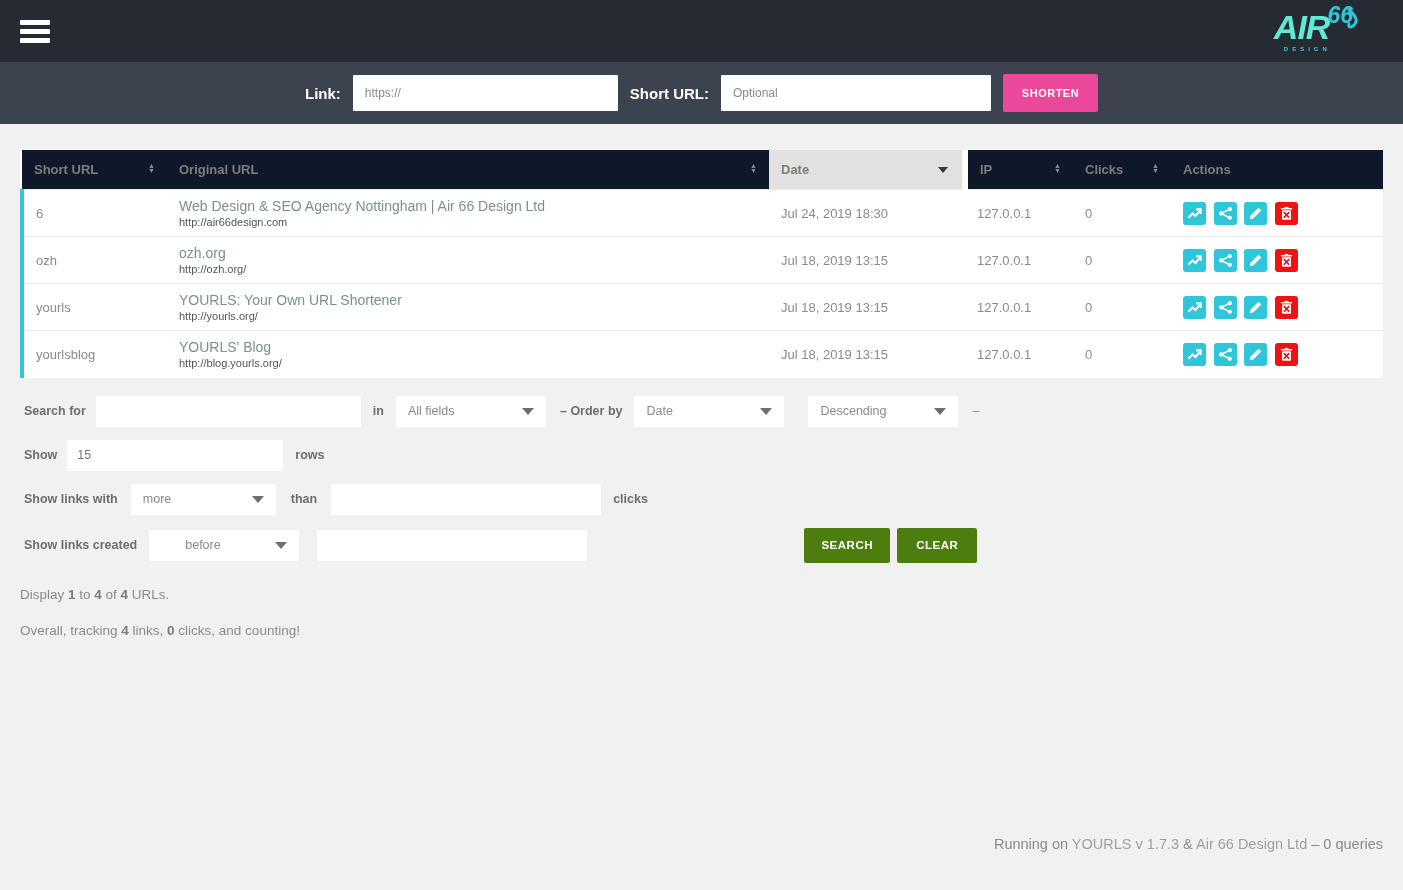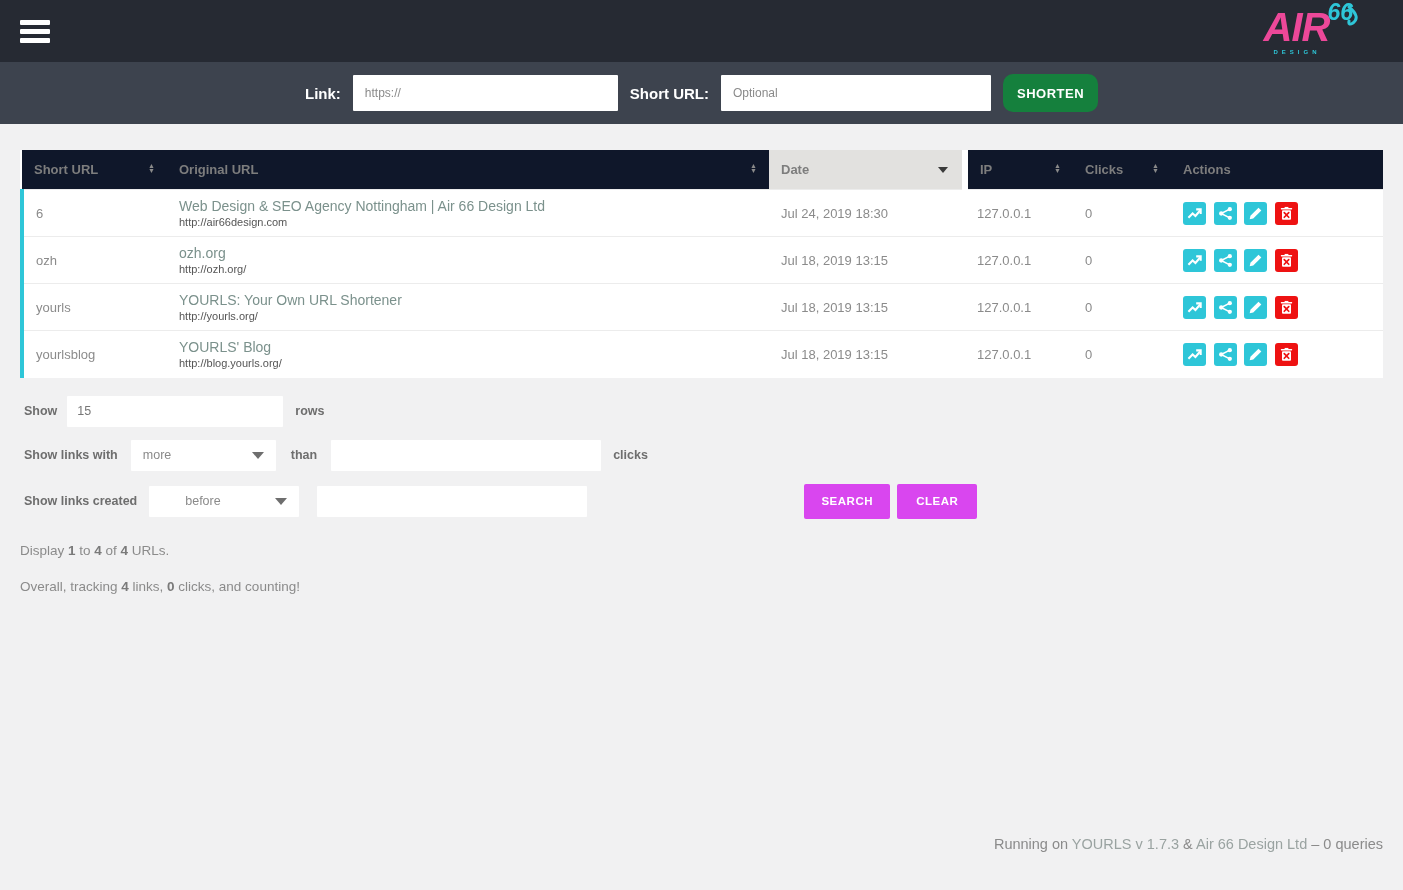--- a/index.html
+++ b/index.html
@@ -16,43 +16,43 @@
   .topbar {
     height: 62px; background: #262a33;
     display: flex; align-items: center; justify-content: space-between;
     padding: 0 20px;
   }
   .hamburger { width: 34px; cursor: pointer; background: none; border: none; }
   .hamburger span { display: block; height: 5px; background: #fff; margin: 4px 0; border-radius: 1px; width: 30px; }
 
   .logo { display: flex; flex-direction: column; align-items: flex-start; line-height: 1; position: relative; padding-right: 14px; }
   .logo-main { display: flex; align-items: flex-start; }
-  .logo-air { color: #ec4899; font-size: 40px; font-weight: bold; font-style: italic; letter-spacing: -1px; }
+  .logo-air { color: #5eead4; font-size: 34px; font-weight: bold; font-style: italic; letter-spacing: -1px; }
   .logo-66 { color: #2ec6d8; font-size: 23px; font-weight: bold; font-style: italic; margin-top: -6px; margin-left: -2px; }
   .logo-swoosh { margin-top: -4px; margin-left: -6px; }
   .logo-design { color: #2ec6d8; font-size: 6px; font-weight: bold; letter-spacing: 4px; margin-top: 2px; margin-left: 10px; }
 
   
   .shortenbar {
     height: 62px; background: #3d434e;
     display: flex; align-items: center; justify-content: center;
   }
   .shortenbar label { color: #fff; font-weight: bold; font-size: 15px; margin-right: 12px; }
   .shortenbar input {
     height: 36px; border: none; outline: none; padding: 0 12px;
     font-size: 12px; color: #555; background: #fff; border-radius: 1px;
     font-family: "Liberation Sans", sans-serif;
   }
   .shortenbar input::placeholder { color: #8a8a8a; }
   .input-link { width: 265px; margin-right: 12px; }
   .input-keyword { width: 270px; margin-right: 12px; }
   .btn-shorten {
-    height: 38px; width: 95px; background: #15803d; color: #fff;
-    border: none; font-size: 13px; font-weight: bold; letter-spacing: .5px;
-    border-radius: 10px; cursor: pointer; font-family: "Liberation Sans", sans-serif;
+    height: 38px; width: 95px; background: #ec4899; color: #fff;
+    border: none; font-size: 11px; font-weight: bold; letter-spacing: .5px;
+    border-radius: 2px; cursor: pointer; font-family: "Liberation Sans", sans-serif;
   }
 
   
   .table-wrap { margin: 26px 20px 0 20px; background: #fff; }
   table { width: 100%; border-collapse: collapse; table-layout: fixed; }
   thead th {
     background: #0f172a; text-align: left; font-size: 13px; color: #7d7d7d;
     font-weight: bold; padding: 12px 12px; cursor: pointer; position: relative;
   }
   th.col-shorturl { width: 145px; }
@@ -91,21 +91,21 @@
   .sel {
     height: 31px; background: #fff; display: inline-flex; align-items: center;
     justify-content: space-between; padding: 0 12px; color: #8a8a8a; cursor: pointer;
     border-radius: 1px; font-size: 12.5px;
   }
   .sel .tri {
     width: 0; height: 0; border-left: 6px solid transparent; border-right: 6px solid transparent;
     border-top: 7px solid #6e6e6e; margin-left: 10px;
   }
   .btn-filter {
-    height: 35px; background: #d946ef; color: #fff; border: none; cursor: pointer;
+    height: 35px; background: #4d7c0f; color: #fff; border: none; cursor: pointer;
     font-size: 11.5px; font-weight: bold; letter-spacing: .5px; border-radius: 2px;
     font-family: "Liberation Sans", sans-serif;
   }
 
   
   .summary { margin: 24px 20px 0 20px; font-size: 13.5px; color: #8b8b8b; }
   .summary p { margin-bottom: 21px; }
   .summary b { color: #7a7a7a; }
 
   
@@ -329,20 +329,39 @@
         </svg>
       </button>
     </td>
   </tr>
       </tbody>
   </table>
 </div>
 
 <section class="filters">
 
+  <div class="filter-row">
+    <span class="lbl">Search for</span>
+    <input type="text" style="width: 265px; margin-left: 10px;" value="">
+    <span class="lbl" style="margin-left:12px;">in</span>
+    <div class="sel" style="width:150px;margin-left:12px;">
+      <span>All fields</span>
+      <span class="tri"></span>
+    </div>
+    <span class="lbl" style="margin-left:14px;">– Order by</span>
+    <div class="sel" style="width:150px;margin-left:12px;">
+      <span>Date</span>
+      <span class="tri"></span>
+    </div>
+    <div class="sel" style="width:150px;margin-left:24px;">
+      <span>Descending</span>
+      <span class="tri"></span>
+    </div>
+    <span style="margin-left:14px;color:#8a8a8a;">–</span>
+  </div>
 
   <div class="filter-row">
     <span class="lbl">Show</span>
     <input type="text" style="width: 216px; margin-left: 10px;" value="15">
     <span class="lbl" style="margin-left:12px;">rows</span>
   </div>
 
   <div class="filter-row">
     <span class="lbl">Show links with</span>
     <div class="sel" style="width:145px;margin-left:13px;">

